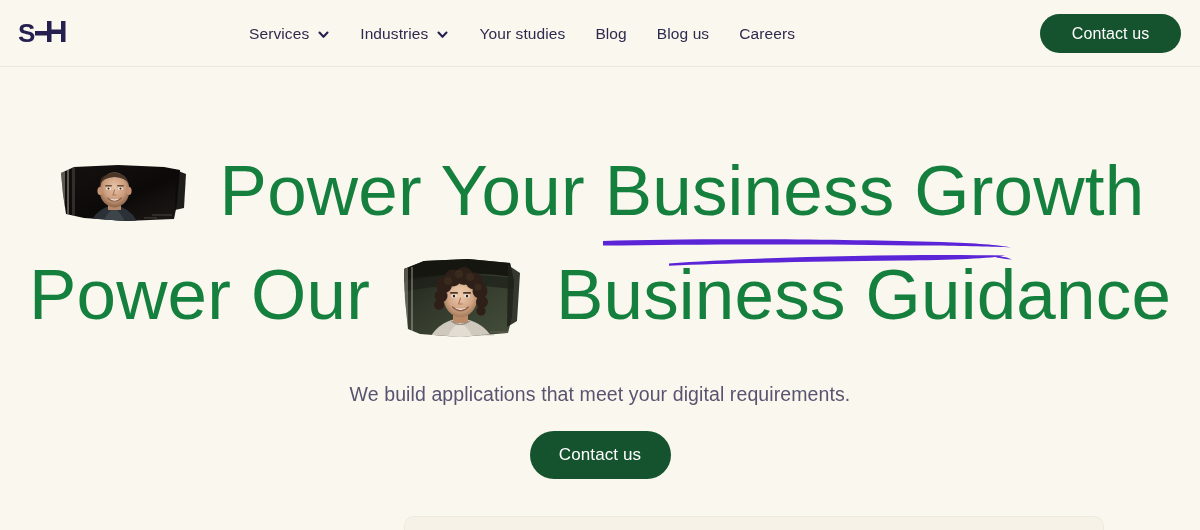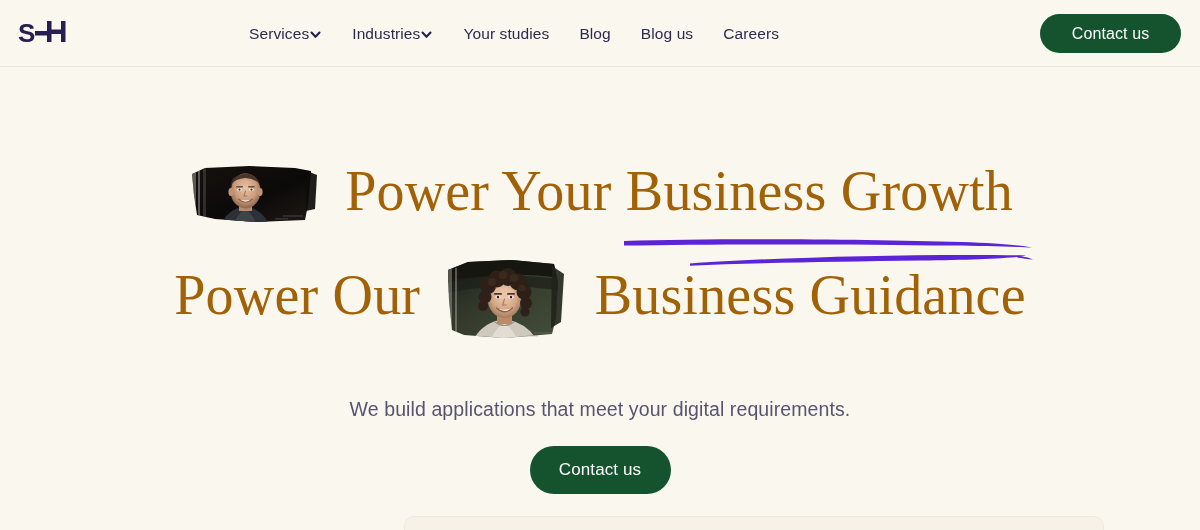--- a/index.html
+++ b/index.html
@@ -52,20 +52,21 @@
     top: 0;
     height: 67px;
     display: flex;
     align-items: center;
     gap: 0;
   }
 
   .nav-item {
     display: flex;
     align-items: center;
+    gap: 8px;
     color: #2e2a4e;
     font-size: 15.5px;
     line-height: 1;
     letter-spacing: 0.1px;
     cursor: pointer;
     white-space: nowrap;
     margin-right: 30px;
     font-family: "Liberation Sans", sans-serif;
   }
   .nav-item:last-child { margin-right: 16px; }
@@ -104,24 +105,24 @@
 
   
   .hero {
     position: relative;
     width: 100%;
     text-align: center;
     padding-top: 0;
   }
 
   .headline {
-    color: #a16207;
-    font-family: Liberation Serif, serif;
+    color: #15803d;
+    font-family: Liberation Sans, sans-serif;
     font-weight: 400;
-    font-size: 56px;
+    font-size: 71px;
     line-height: 104px;
     letter-spacing: 0.2px;
   }
 
   .line {
     position: relative;
     display: block;
     white-space: nowrap;
   }
   .line1 { margin-top: 72px; }
@@ -158,21 +159,21 @@
 
   .photo-2 {
     width: 126px;
     height: 84px;
     margin-left: 8px;
     margin-right: 12px;
     margin-bottom: 2px;
   }
 
   .subtitle {
-    margin-top: 49px;
+    margin-top: 34px;
     color: #585470;
     font-size: 19.5px;
     line-height: 1.4;
     letter-spacing: 0.1px;
     font-family: "Liberation Sans", sans-serif;
   }
 
   .hero-cta-wrap {
     margin-top: 23px;
     display: flex;

